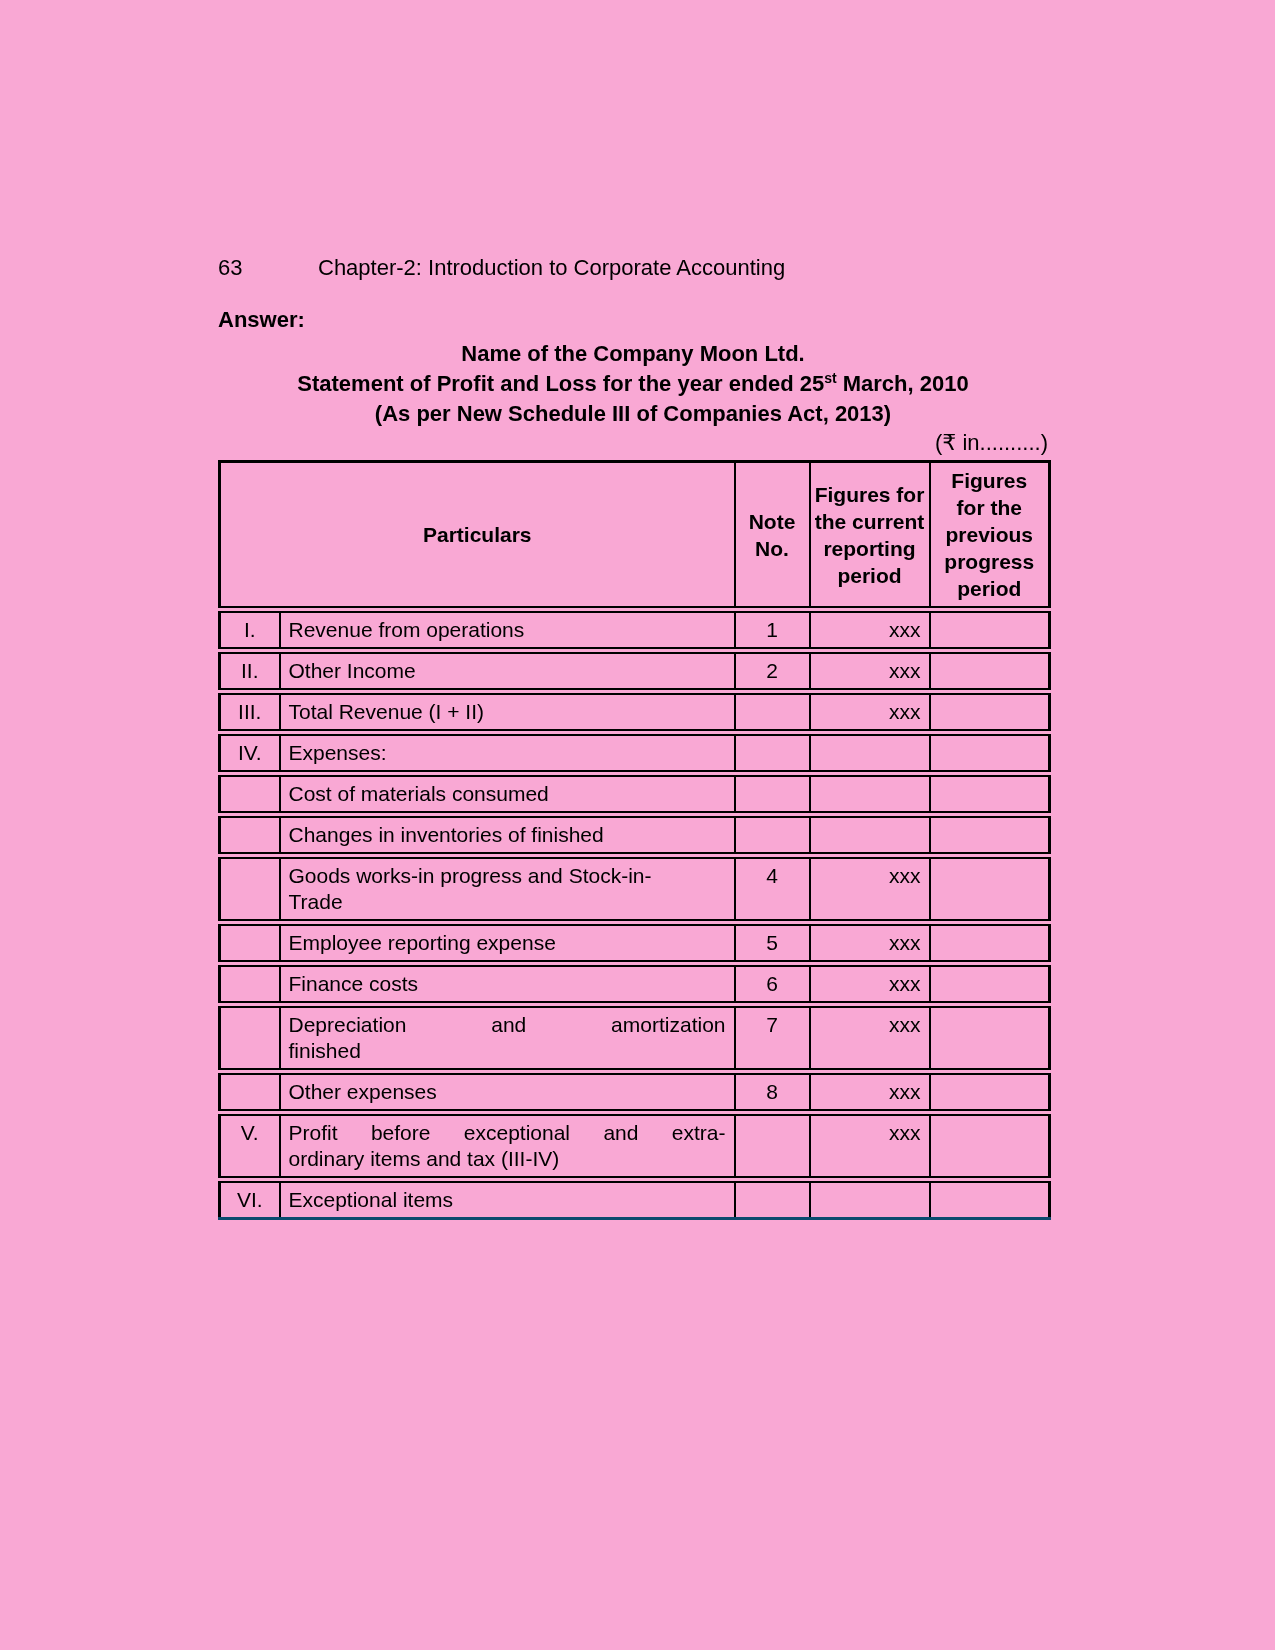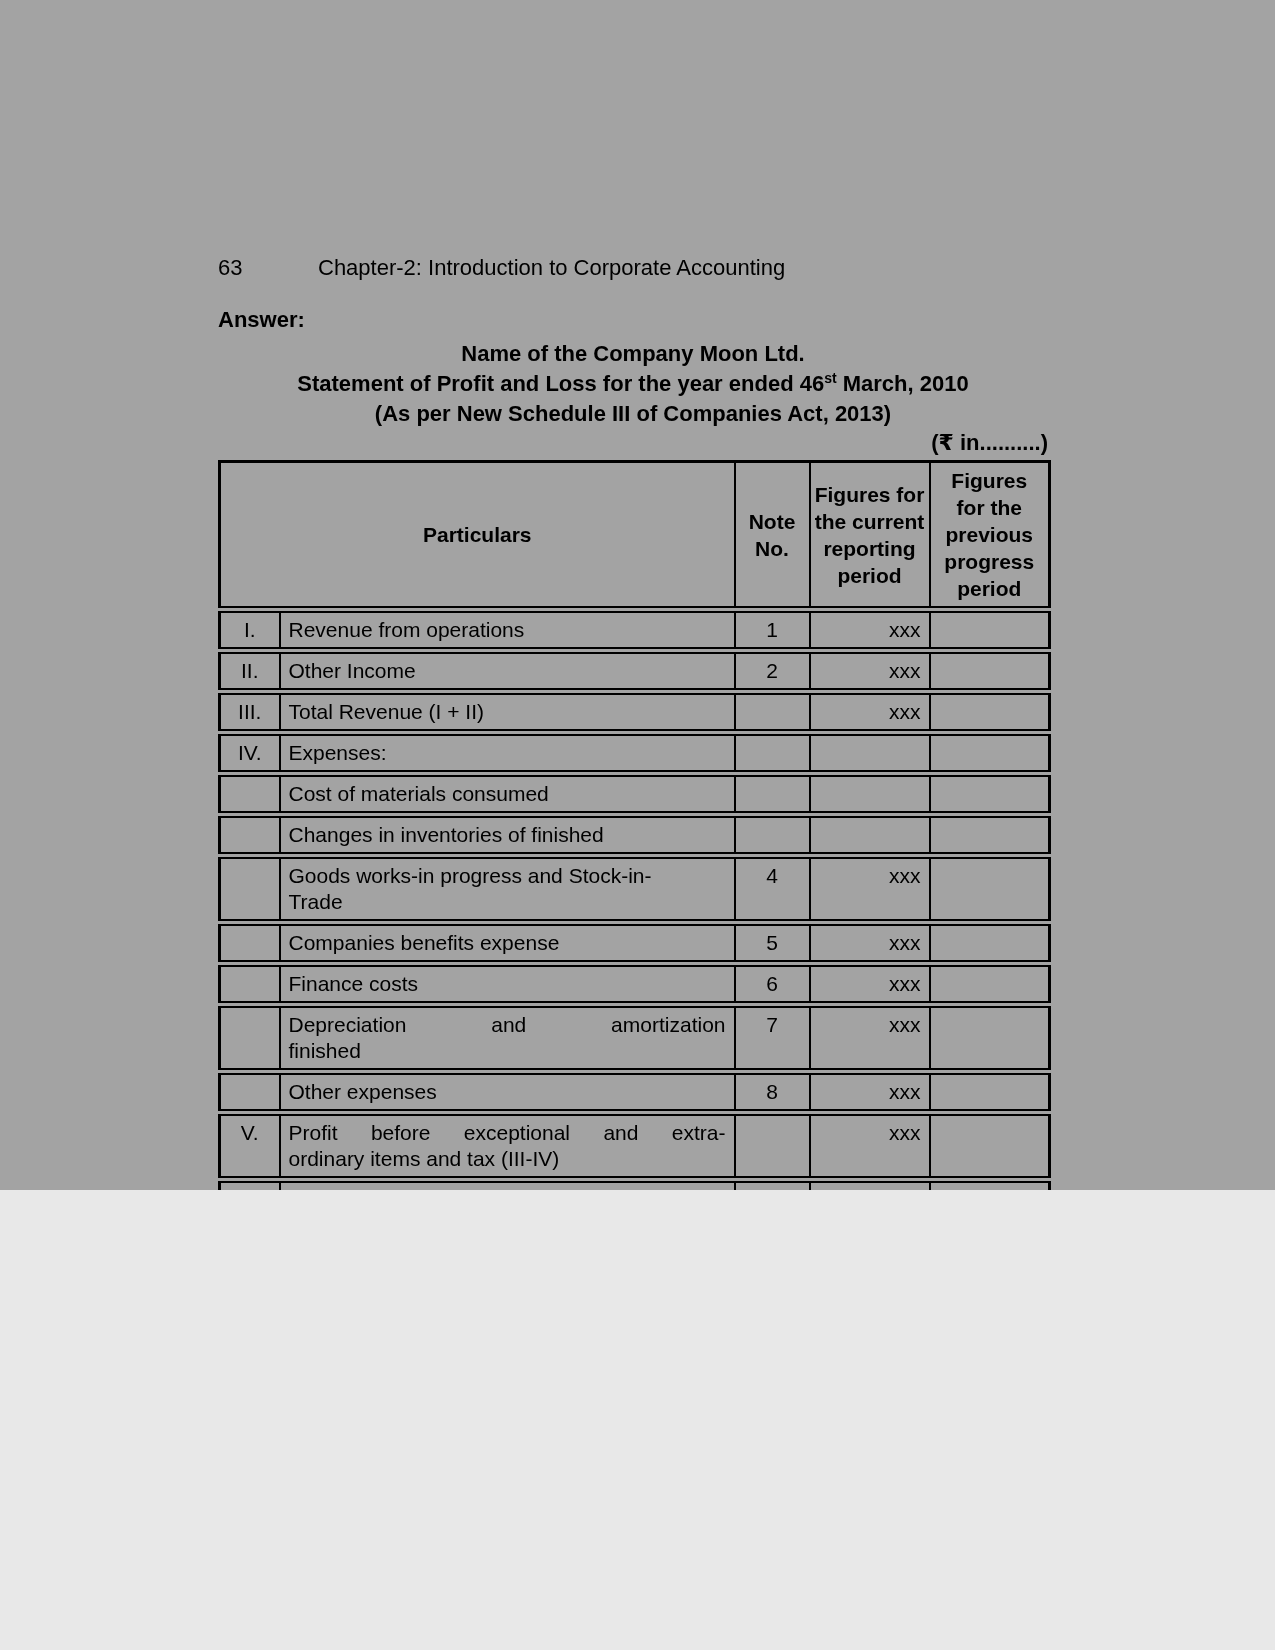--- a/index.html
+++ b/index.html
@@ -1,21 +1,21 @@
 <!DOCTYPE html>
 <html><head>
 <meta charset="utf-8">
 <style>
   * { box-sizing: border-box; }
   html, body { margin: 0; padding: 0; background: #e8e8e8; }
   .page {
     position: relative;
     width: 1275px;
-    height: 1190px;
-    background: #a3a3a3;
+    height: 1650px;
+    background: #f9a8d4;
     font-family: "Liberation Sans", "DejaVu Sans", sans-serif;
     color: #000;
     overflow: hidden;
   }
   .content {
     position: absolute;
     left: 218px;
     top: 255px;
     width: 830px;
   }
@@ -43,21 +43,21 @@
   .title-line.first { margin-top: 6px; }
   .title-line sup {
     font-size: 14px;
     line-height: 0;
     vertical-align: super;
   }
   .currency-note {
     margin-top: 2px;
     text-align: right;
     font-size: 22px;
-    font-weight: bold;
+    font-weight: normal;
     line-height: 24px;
   }
   table.statement {
     margin-top: 5px;
     width: 830px;
     border-collapse: collapse;
     table-layout: fixed;
     font-size: 21px;
   }
   table.statement td {
@@ -95,21 +95,21 @@
   <div class="content">
 
     <div class="doc-header">
       <span class="pnum">63</span><span>Chapter-2: Introduction to Corporate Accounting</span>
     </div>
 
     <div class="answer">Answer:</div>
 
     <div class="title-line first">Name of the Company Moon Ltd.</div>
 
-    <div class="title-line"><span>Statement of Profit and Loss for the year ended 46</span><sup>st</sup><span> March, 2010</span></div>
+    <div class="title-line"><span>Statement of Profit and Loss for the year ended 25</span><sup>st</sup><span> March, 2010</span></div>
 
     <div class="title-line">(As per New Schedule III of Companies Act, 2013)</div>
 
     <div class="currency-note">(₹ in..........)</div>
 
     <table class="statement">
       <colgroup>
         <col style="width:60px">
           <col style="width:455px">
           <col style="width:75px">
@@ -192,21 +192,21 @@
               <span class="pline">Trade</span>
             </td>
         <td class="note">4</td>
         <td class="val">xxx</td>
         <td class="val"></td>
       </tr>
 
       <tr>
         <td class="sno"></td>
         <td>
-              <span class="pline">Companies benefits expense</span>
+              <span class="pline">Employee reporting expense</span>
             </td>
         <td class="note">5</td>
         <td class="val">xxx</td>
         <td class="val"></td>
       </tr>
 
       <tr>
         <td class="sno"></td>
         <td>
               <span class="pline">Finance costs</span>

